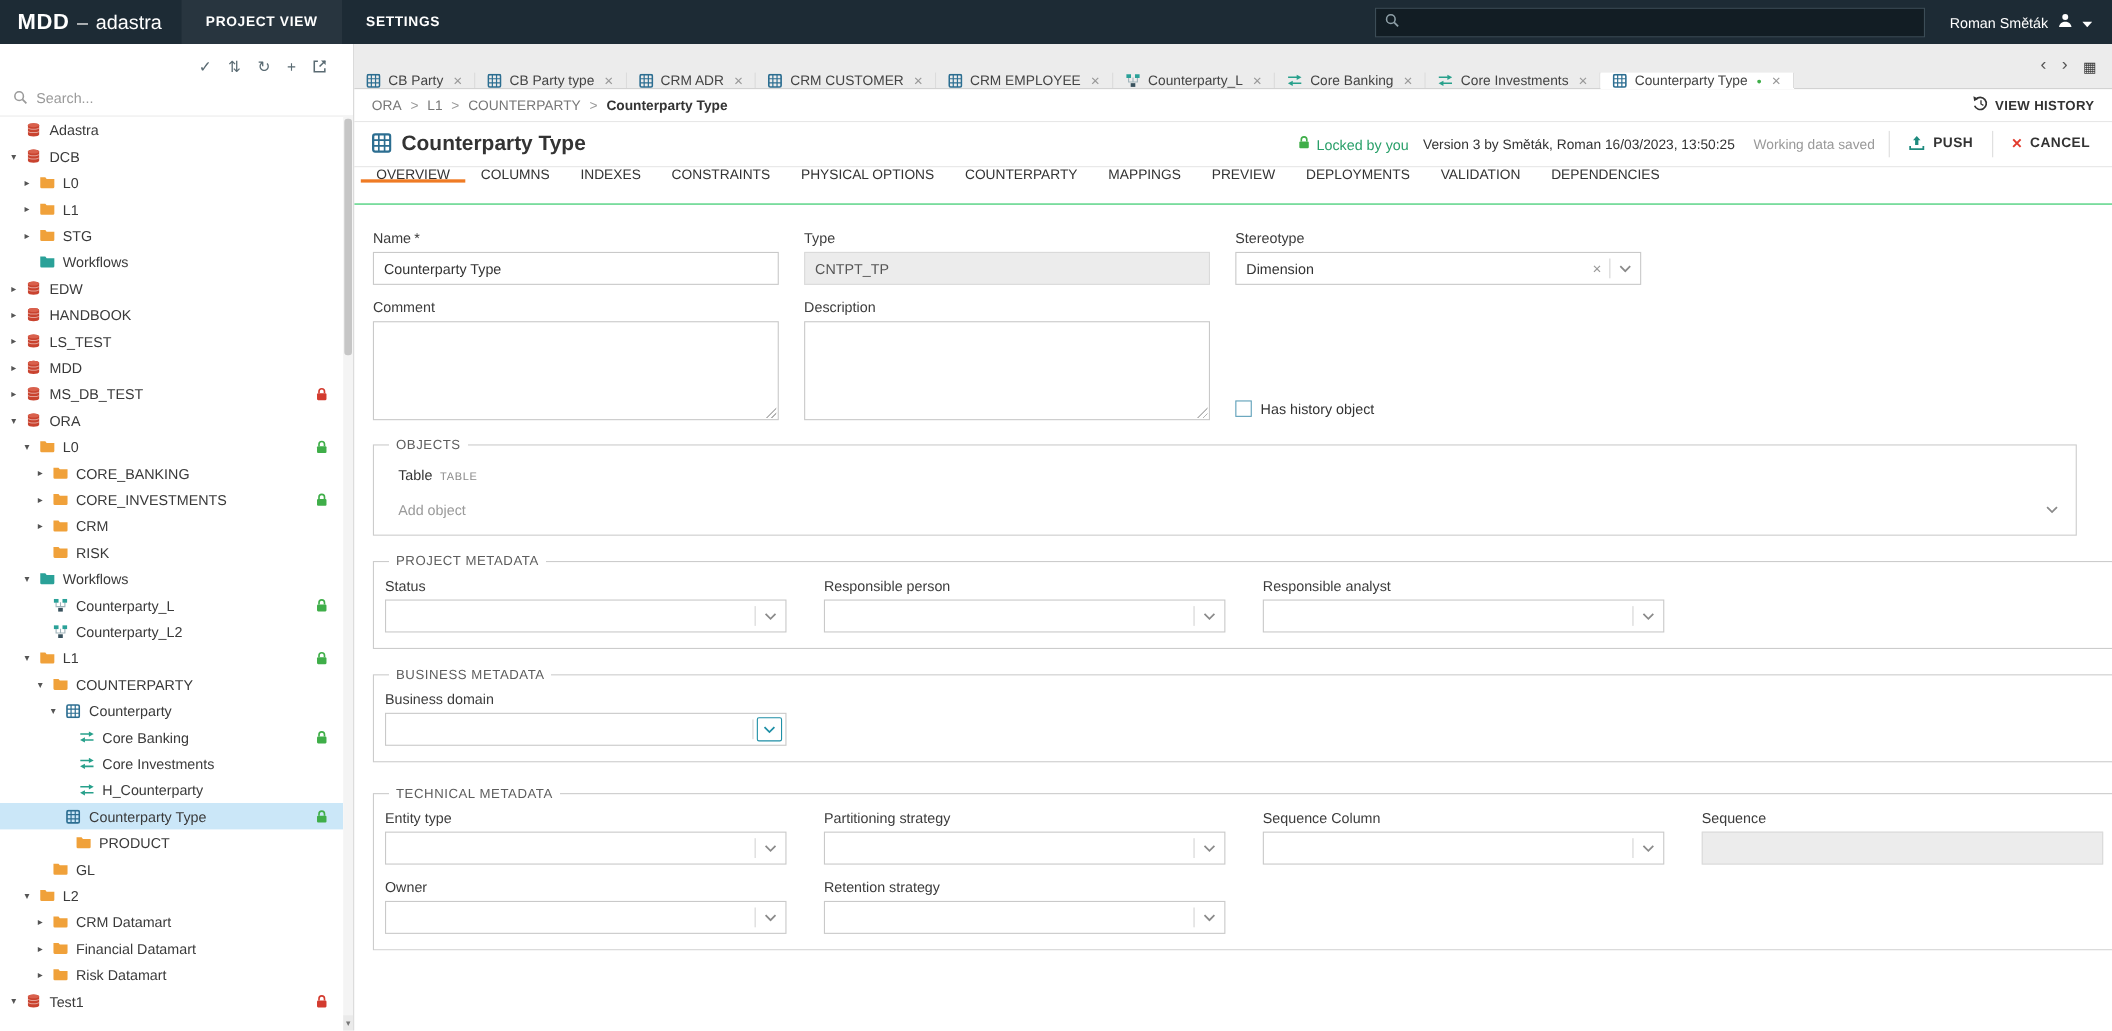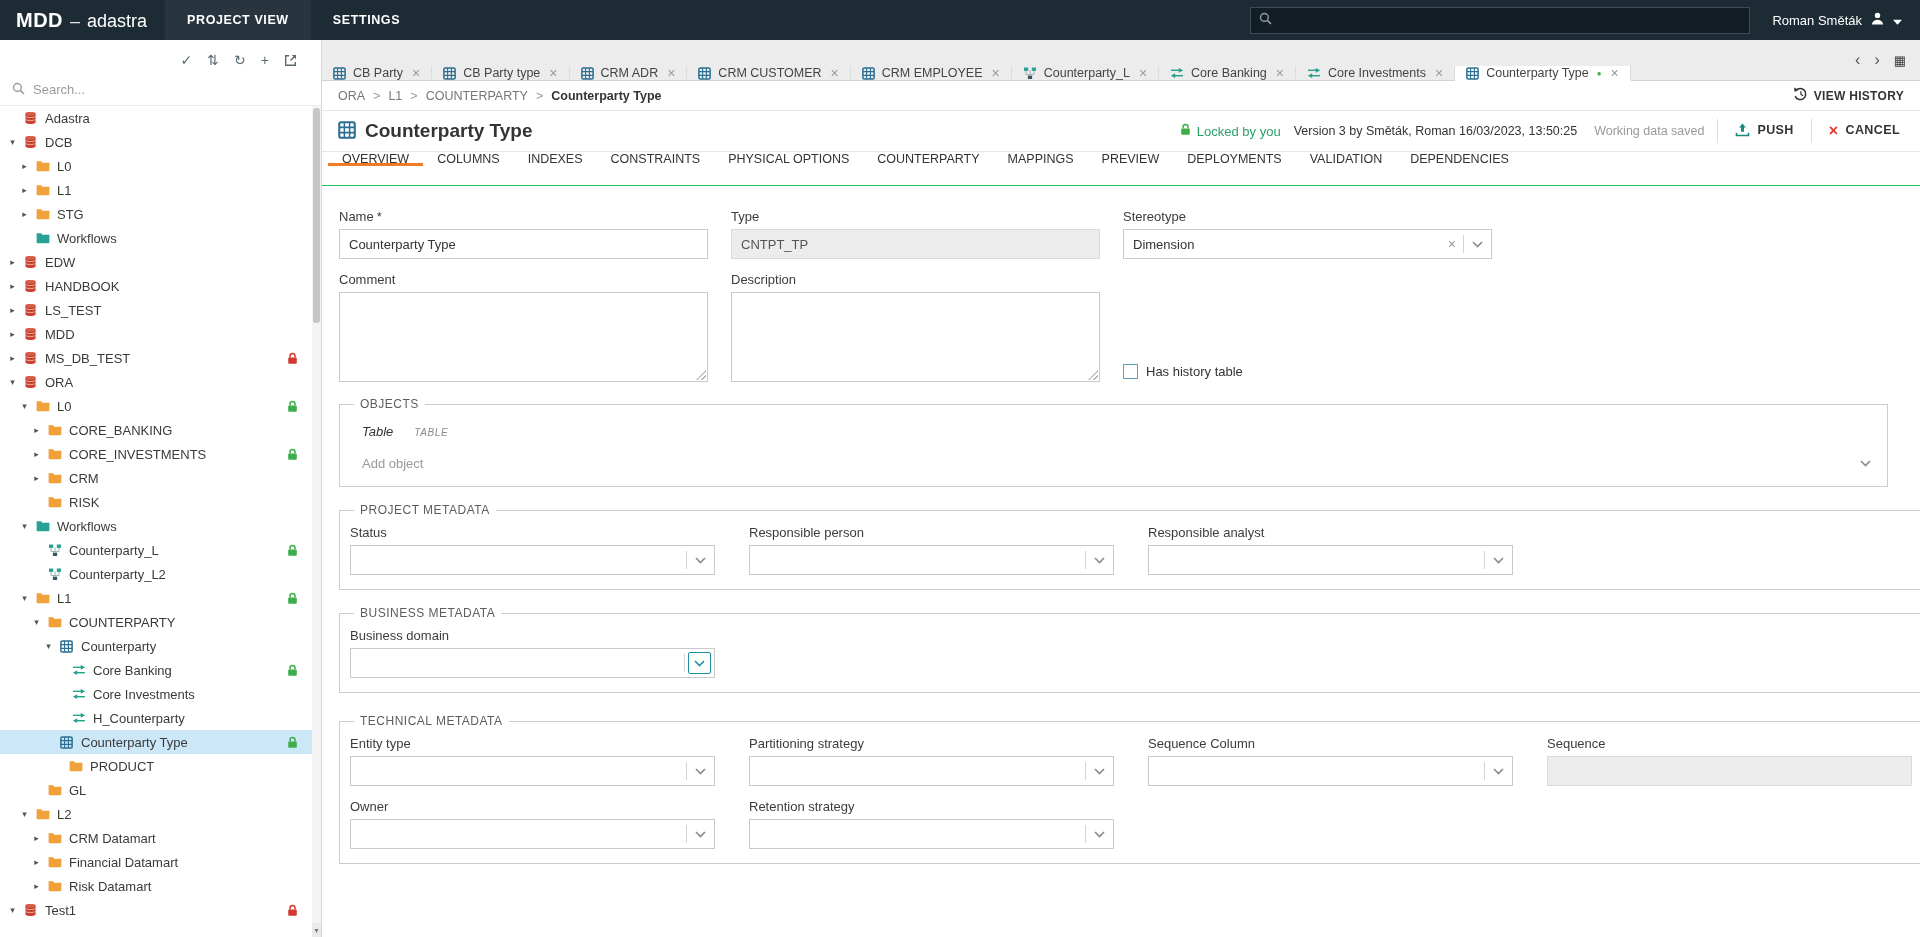--- a/index.html
+++ b/index.html
@@ -109,21 +109,21 @@
   .select.focused .sel-caret { border:1px solid #1f8fa6; border-radius:2px; width:23px; min-width:23px;
     height:22px; margin:0 3px; }
   .row2 { margin-top:13px; }
   .checkbox-cell { grid-column:3; align-self:end; display:flex; align-items:center; gap:8px; margin-bottom:3px; cursor:pointer; }
   .checkbox { width:15px; height:15px; border:1px solid #5d9fb8; background:#fff; display:inline-block; }
   .cb-label { font-size:13px; color:#333; }
 
   fieldset.fset { border:1px solid #ccc; width:1549px; padding:8px 10px 14px 10px; }
   fieldset.fset legend { font-size:12px; color:#5d5d5d; letter-spacing:.5px; padding:0 6px; margin-left:4px; }
   .fset-objects { margin-top:15px; padding-bottom:8px !important; }
-  .object-row { display:flex; align-items:baseline; gap:21px; padding:5px 0 9px 12px; cursor:pointer;font-style:italic; }
+  .object-row { display:flex; align-items:baseline; gap:7px; padding:5px 0 9px 12px; cursor:pointer; }
   .obj-name { font-size:13px; color:#333; }
   .obj-type { font-size:10px; color:#8a8a8a; letter-spacing:.6px; }
   .add-object { display:flex; align-items:center; height:30px; padding:0 6px 0 12px; color:#9a9a9a; font-size:13px; cursor:pointer; }
   .add-object .ao-caret { margin-left:auto; display:flex; align-items:center; }
   .fset-project { margin-top:16px; }
   .fset-business { margin-top:16px; }
   .fset-technical { margin-top:21px; }
 </style>
 </head>
 <body>
@@ -790,21 +790,21 @@
             </div>
         </div>
         <div class="field">
           <div class="flabel">Description</div>
           <div class="ta-wrap">
               <textarea style=""></textarea>
             </div>
         </div>
         <div class="checkbox-cell">
           <span class="checkbox"></span>
-          <span class="cb-label">Has history table</span>
+          <span class="cb-label">Has history object</span>
         </div>
       </div>
 
       <fieldset class="fset fset-objects">
         <legend>OBJECTS</legend>
         <div class="object-row">
           <span class="obj-name">Table</span>
           <span class="obj-type">TABLE</span>
         </div>
         <div class="add-object">

